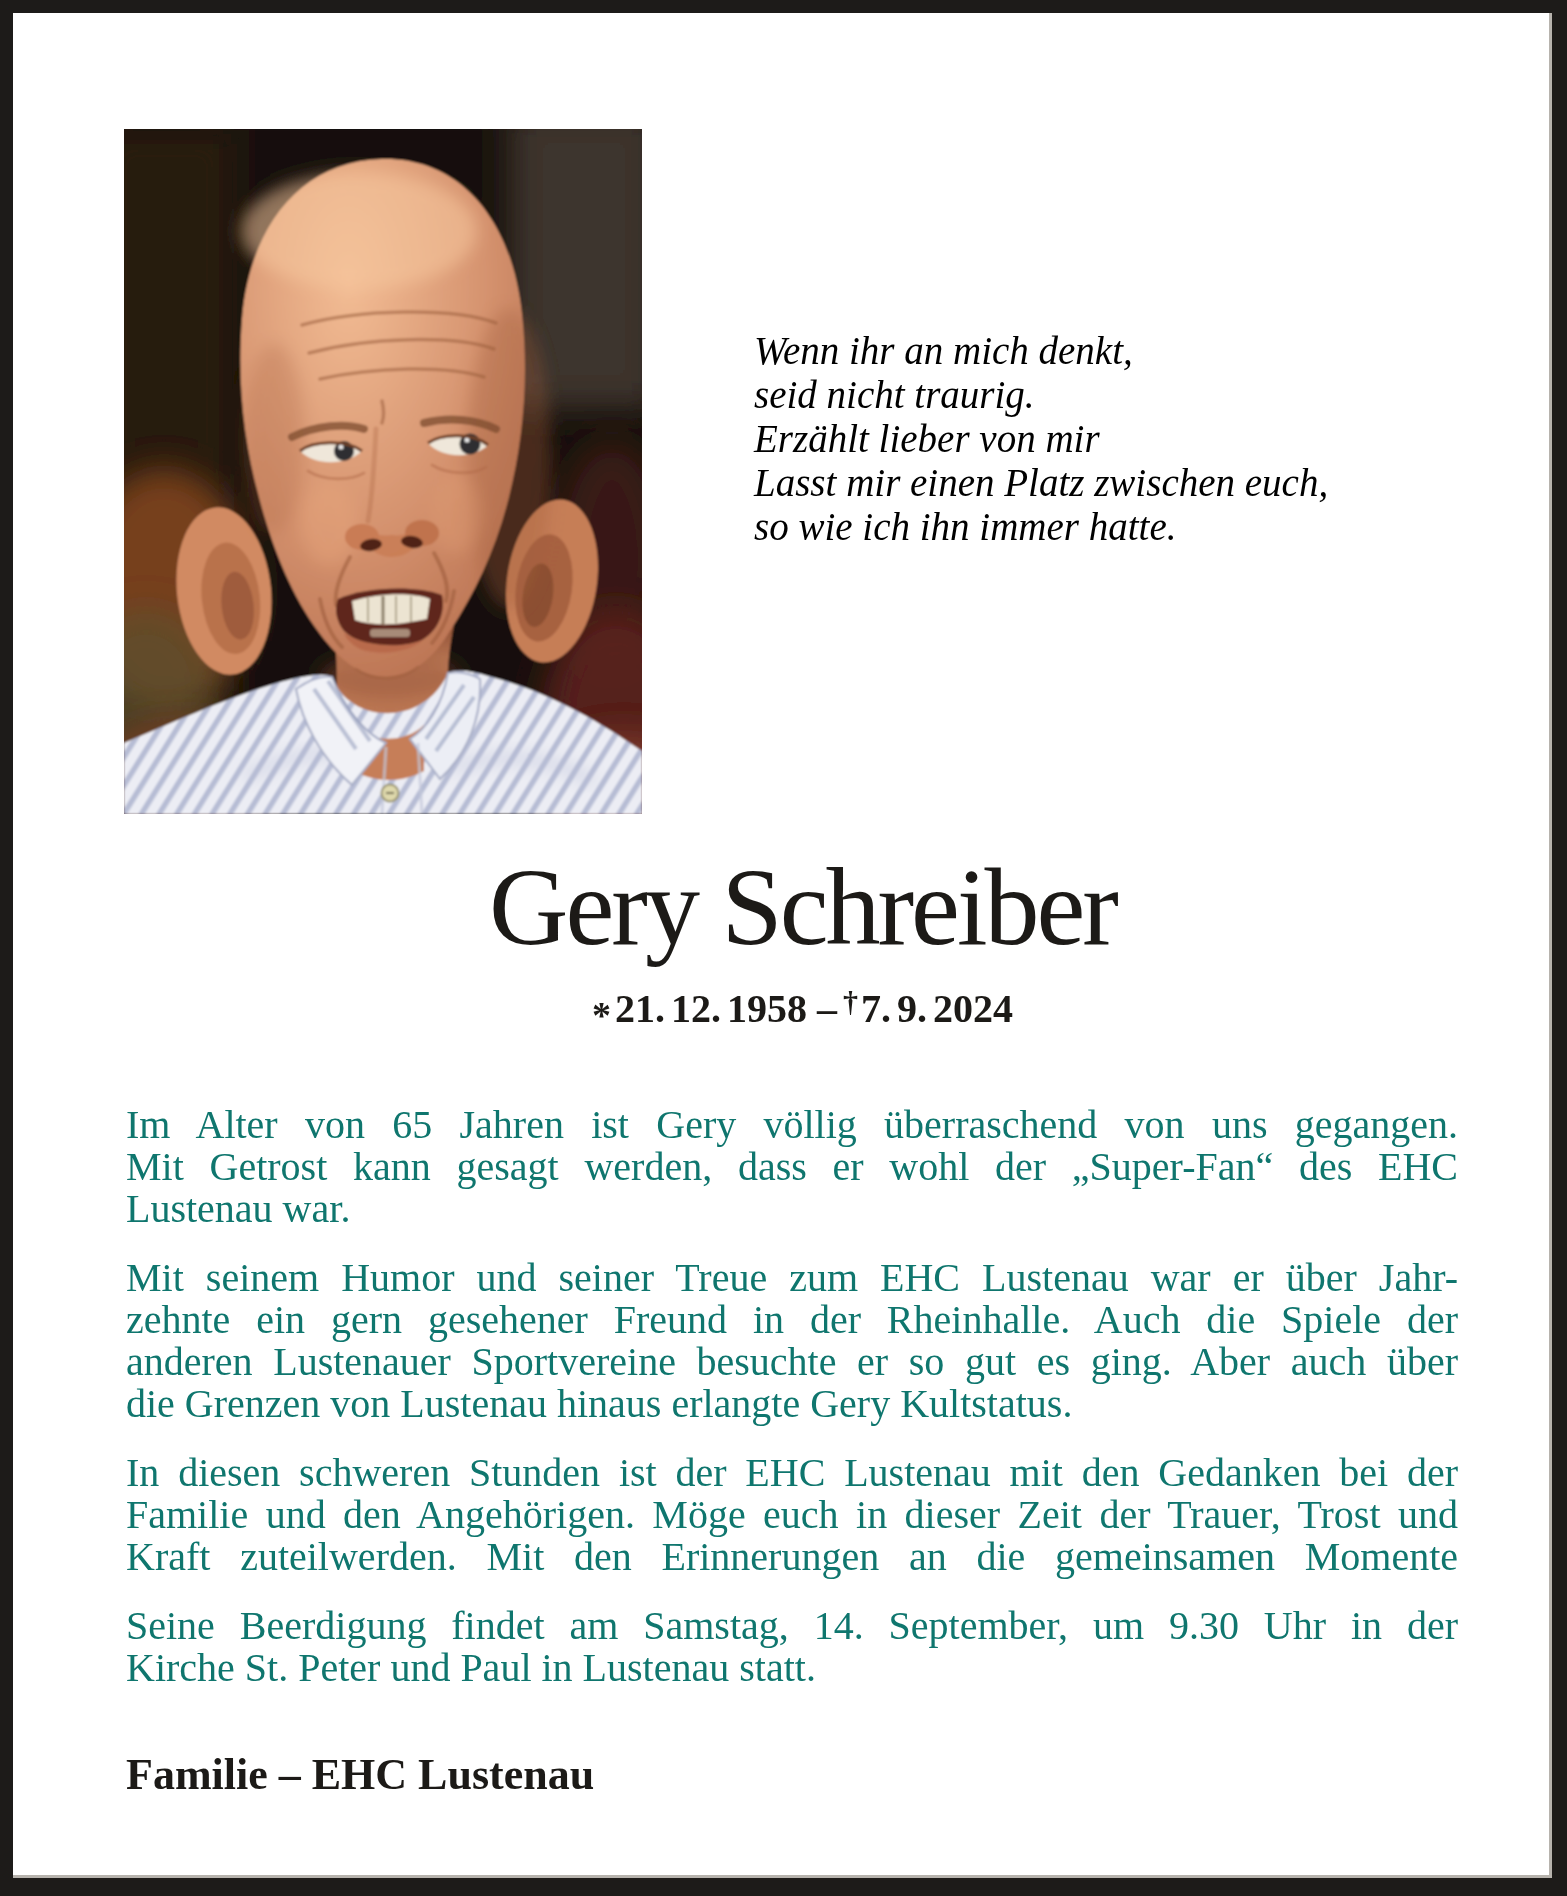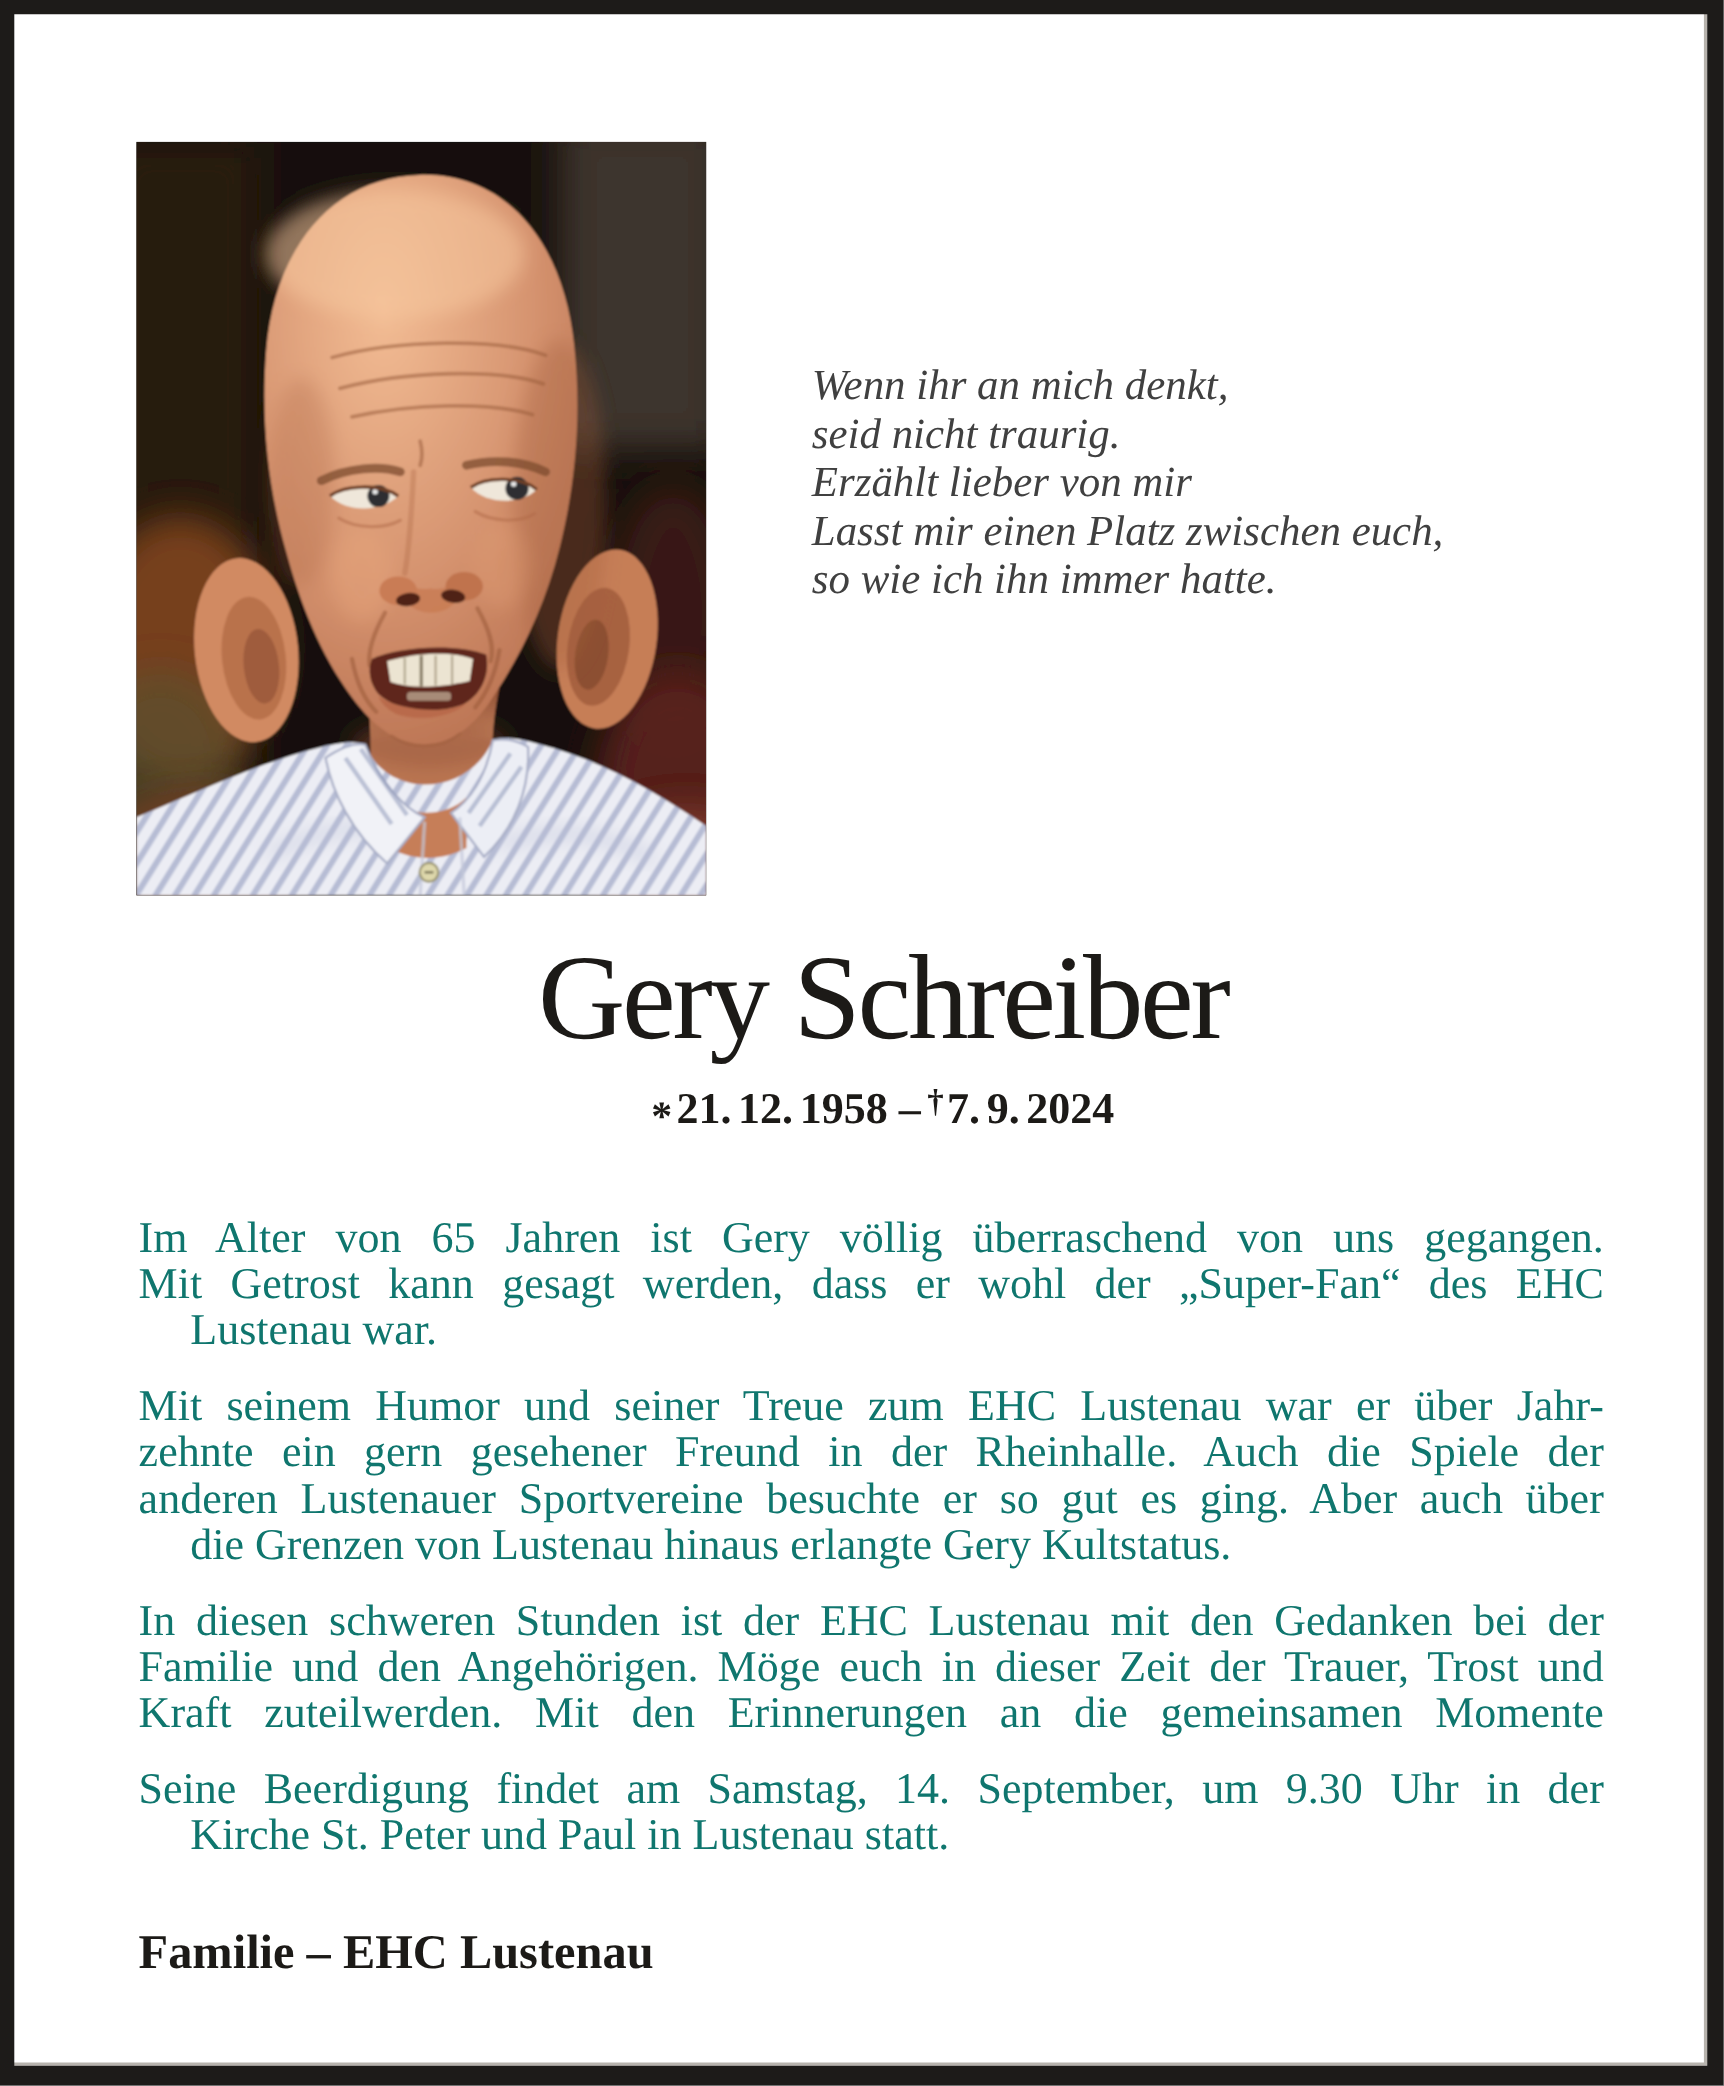--- a/index.html
+++ b/index.html
@@ -20,22 +20,22 @@
     font-family:"Liberation Serif", serif;
     color:var(--ink);
     overflow:hidden;
   }
   .photo-wrap{
     position:absolute;left:111px;top:116px;width:518px;height:685px;
     overflow:hidden;background:#18110c;
   }
   .photo-wrap svg{display:block;width:100%;height:100%;}
   .poem{
-    position:absolute;left:725px;top:316px;width:660px;
-    font-style:italic;font-size:39px;line-height:44px;color:#404040;
+    position:absolute;left:741px;top:316px;width:660px;
+    font-style:italic;font-size:39px;line-height:44px;color:#000000;
   }
   .heading{
     position:absolute;left:0;right:0;top:839px;text-align:center;
     transform:translateX(20px);
   }
   .name{
     margin:0;font-size:110px;line-height:110px;font-weight:normal;
     letter-spacing:-3px;color:#1c1a17;
   }
   .dates{
@@ -45,21 +45,21 @@
   .sym{font-weight:bold;}
   .sym.star{font-size:38px;margin-right:4px;vertical-align:-6px;}
   .sym.cross{font-size:30px;vertical-align:10px;margin-right:3px;}
   .dates .dash{margin:0 6px 0 10px;}
   .body-text{
     position:absolute;left:113px;top:1091px;width:1332px;
     font-size:40px;line-height:42px;color:#0f766e;
   }
   .paragraph{margin:0 0 27px 0;}
   .tline{text-align:justify;text-align-last:justify;}
-  .tline.tline-last{text-align-last:left;margin-left:47px;}
+  .tline.tline-last{text-align-last:left;}
   .signature{
     position:absolute;left:113px;top:1740px;width:1332px;
     text-align:left;font-size:44px;line-height:44px;font-weight:bold;color:#1c1a17;
   }
 </style>
 </head>
 <body>
 
 <div class="page">
 

